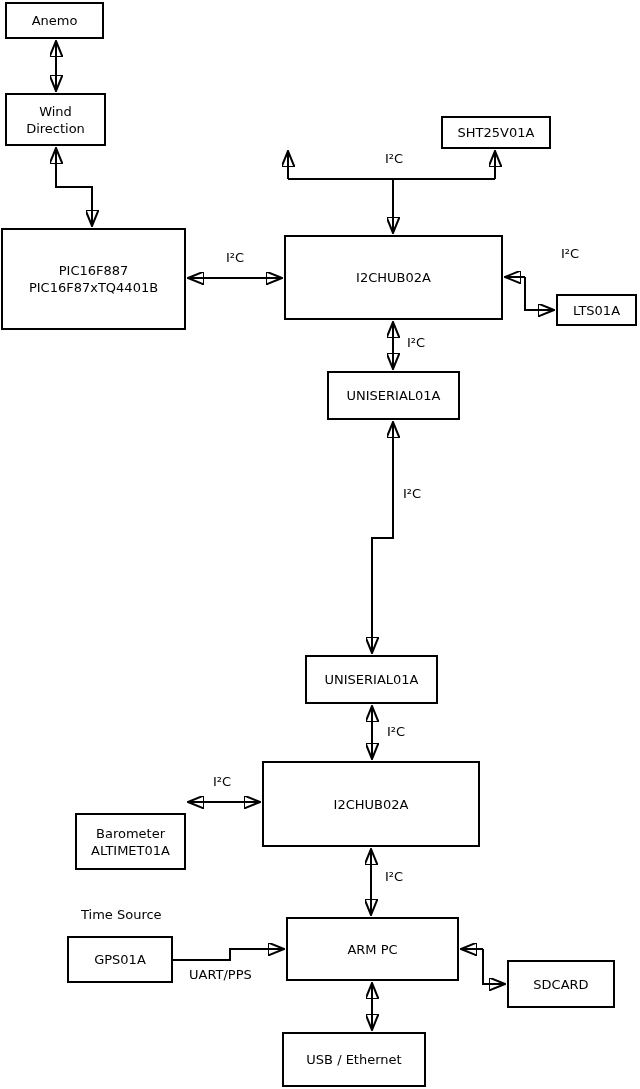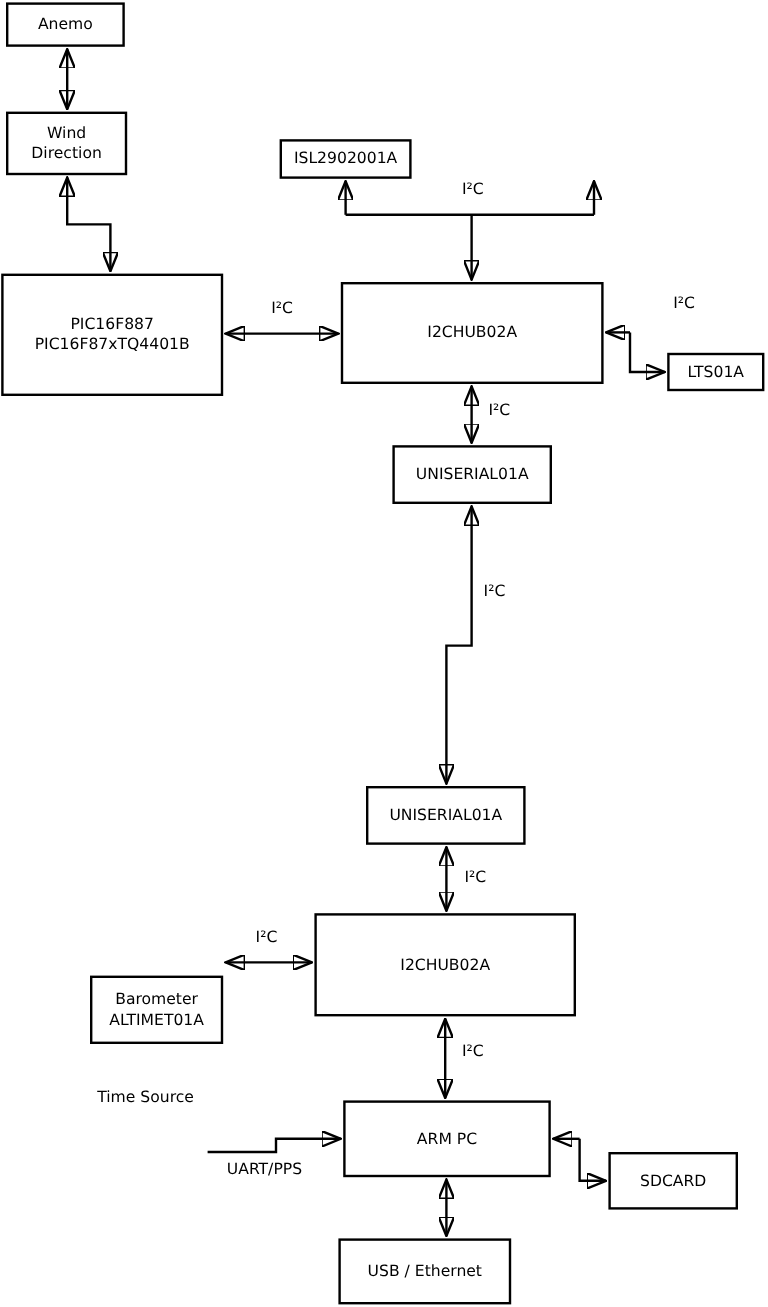--- a/index.html
+++ b/index.html
@@ -129,24 +129,24 @@
 
   <div class="box" style="left:5px;top:2px;width:99px;height:37px">
     <span>Anemo</span>
   </div>
 
   <div class="box" style="left:1px;top:228px;width:185px;height:102px">
     <span>PIC16F887
 PIC16F87xTQ4401B</span>
   </div>
 
-  <div class="box" style="left:233px;top:116px;width:110px;height:33px">
-    <span>ISL2902001A</span>
-  </div>
-
+
+  <div class="box" style="left:441px;top:116px;width:110px;height:33px">
+    <span>SHT25V01A</span>
+  </div>
 
   <div class="box" style="left:284px;top:235px;width:219px;height:85px">
     <span>I2CHUB02A</span>
   </div>
 
   <div class="box" style="left:556px;top:294px;width:81px;height:32px">
     <span>LTS01A</span>
   </div>
 
   <div class="box" style="left:327px;top:371px;width:133px;height:49px">
@@ -159,20 +159,23 @@
 
   <div class="box" style="left:75px;top:813px;width:111px;height:57px">
     <span>Barometer
 ALTIMET01A</span>
   </div>
 
   <div class="box" style="left:262px;top:761px;width:218px;height:86px">
     <span>I2CHUB02A</span>
   </div>
 
+  <div class="box" style="left:67px;top:936px;width:106px;height:47px">
+    <span>GPS01A</span>
+  </div>
 
   <div class="box" style="left:507px;top:960px;width:108px;height:48px">
     <span>SDCARD</span>
   </div>
 
   <div class="box" style="left:286px;top:917px;width:173px;height:64px">
     <span>ARM PC</span>
   </div>
 
   <div class="box" style="left:282px;top:1032px;width:144px;height:55px">

